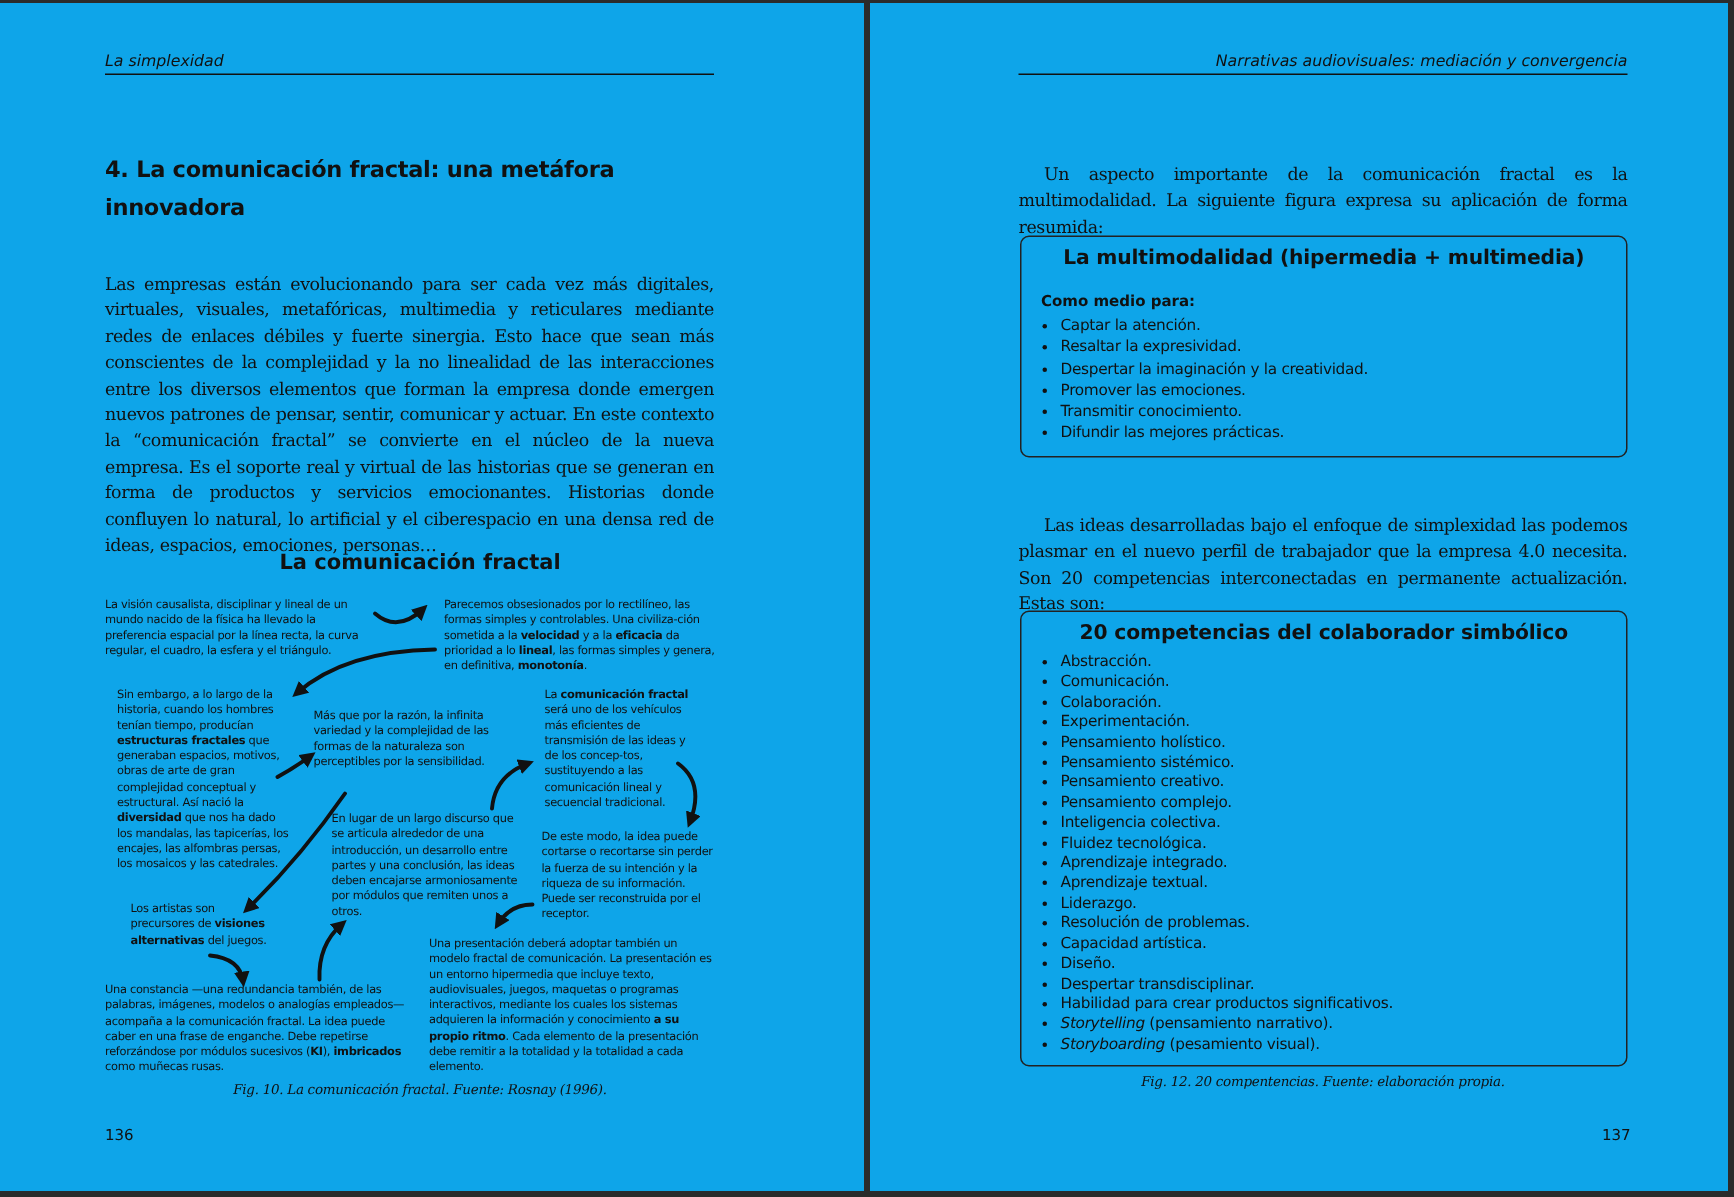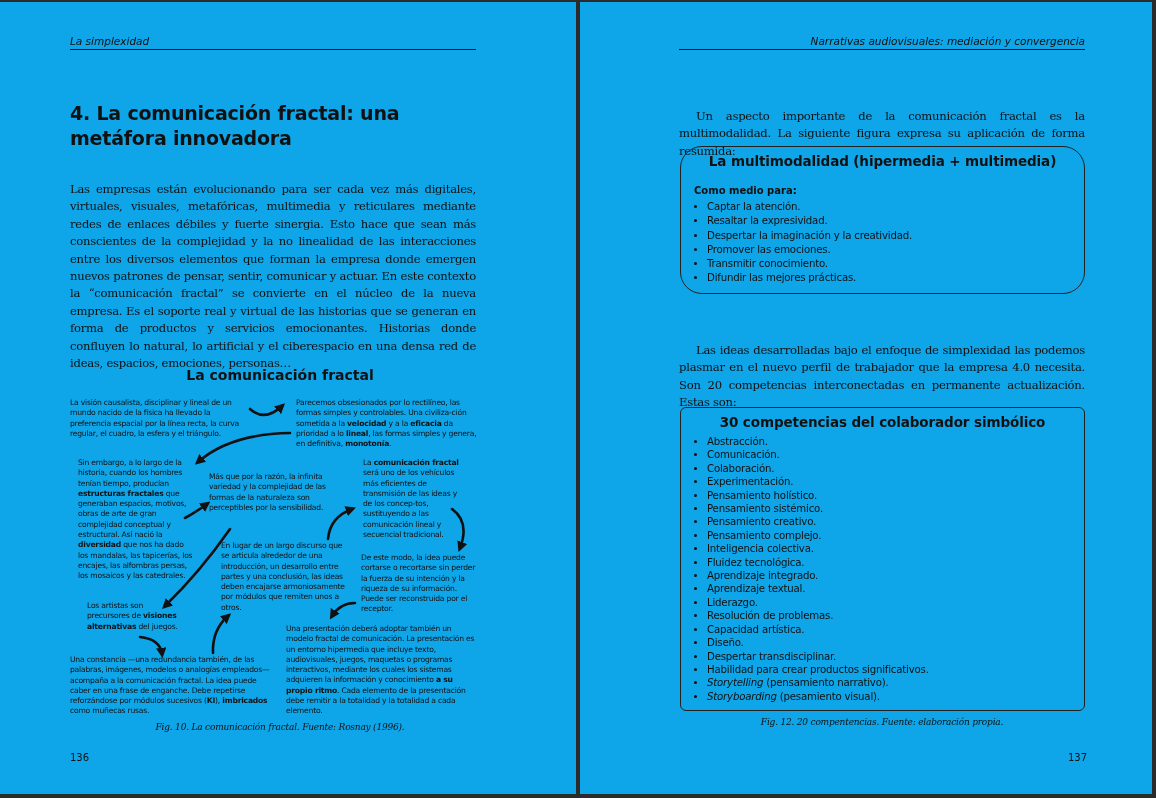--- a/index.html
+++ b/index.html
@@ -4,21 +4,21 @@
 <style>
   html, body { margin:0; padding:0; }
   body { width:1156px; height:798px; background:#2b2b2b; position:relative; overflow:hidden; font-family:"DejaVu Sans", sans-serif; color:#111; }
   .page { position:absolute; top:2px; background:#0ea5e9; height:792px; }
   #left-page { left:0; width:576px; }
   #right-page { left:580px; width:572px; }
   .running-head { position:absolute; top:33px; font-style:italic; font-size:10.5px; color:#111; }
   .head-rule { position:absolute; top:47px; height:1px; background:#111; }
   .page-number { position:absolute; top:750px; font-size:10px; }
 
-  .chapter-title { position:absolute; left:70px; top:99px; width:420px; font-family:"DejaVu Sans", sans-serif; font-weight:bold; font-size:19px; line-height:25px; letter-spacing:-0.2px; margin:0; }
+  .chapter-title { position:absolute; left:70px; top:99px; width:420px; font-family:"DejaVu Sans", sans-serif; font-weight:bold; font-size:15px; line-height:25px; letter-spacing:-0.2px; margin:0; }
   .body-text { position:absolute; font-family:"DejaVu Serif", serif; font-size:11.6px; line-height:17.4px; text-align:justify; letter-spacing:-0.25px; margin:0; }
   #intro-para { left:70px; top:179px; width:406px; }
 
   .fig-title { position:absolute; font-weight:bold; font-size:14px; text-align:center; }
   .fb { position:absolute; font-family:"DejaVu Sans", sans-serif; font-size:7.6px; line-height:10.3px; letter-spacing:-0.2px; }
   .fb b { font-weight:bold; }
   .caption { position:absolute; font-family:"DejaVu Serif", serif; font-style:italic; font-size:9px; text-align:center; letter-spacing:-0.2px; }
   svg.arrows { position:absolute; left:0; top:0; width:576px; height:792px; pointer-events:none; }
 
   .box { position:absolute; left:100px; width:403px; border:1.3px solid #222; border-radius:6px; }
@@ -85,37 +85,37 @@
 
   <div class="page-number" style="left:70px;">136</div>
 </div>
 
 <div class="page" id="right-page">
   <div class="running-head" style="right:67px; ">Narrativas audiovisuales: mediación y convergencia</div>
   <div class="head-rule" style="left:99px; width:406px;"></div>
 
   <p class="body-text" style="left:99px; top:106px; width:406px; text-indent:17px;">Un aspecto importante de la comunicación fractal es la multimodalidad. La siguiente figura expresa su aplicación de forma resumida:</p>
 
-  <div class="box" id="multimodalidad-box" style="top:144px; padding:6px 0 7px 0;border-radius:22px;">
+  <div class="box" id="multimodalidad-box" style="top:155px; padding:6px 0 7px 0;">
     <div class="box-title">La multimodalidad (hipermedia + multimedia)</div>
     <div class="box-sub" style="margin-top:16px;">Como medio para:</div>
     <ul>
       <li>Captar la atención.</li>
       <li>Resaltar la expresividad.</li>
       <li>Despertar la imaginación y la creatividad.</li>
       <li>Promover las emociones.</li>
       <li>Transmitir conocimiento.</li>
       <li>Difundir las mejores prácticas.</li>
     </ul>
   </div>
 
   <p class="body-text" style="left:99px; top:340px; width:406px; text-indent:17px;">Las ideas desarrolladas bajo el enfoque de simplexidad las podemos plasmar en el nuevo perfil de trabajador que la empresa 4.0 necesita. Son 20 competencias interconectadas en permanente actualización. Estas son:</p>
 
   <div class="box" id="competencias-box" style="top:405px; padding:6px 0 7px 0;">
-    <div class="box-title" style="margin-bottom:5px;">30 competencias del colaborador simbólico</div>
+    <div class="box-title" style="margin-bottom:5px;">20 competencias del colaborador simbólico</div>
     <ul>
       <li>Abstracción.</li>
       <li>Comunicación.</li>
       <li>Colaboración.</li>
       <li>Experimentación.</li>
       <li>Pensamiento holístico.</li>
       <li>Pensamiento sistémico.</li>
       <li>Pensamiento creativo.</li>
       <li>Pensamiento complejo.</li>
       <li>Inteligencia colectiva.</li>

